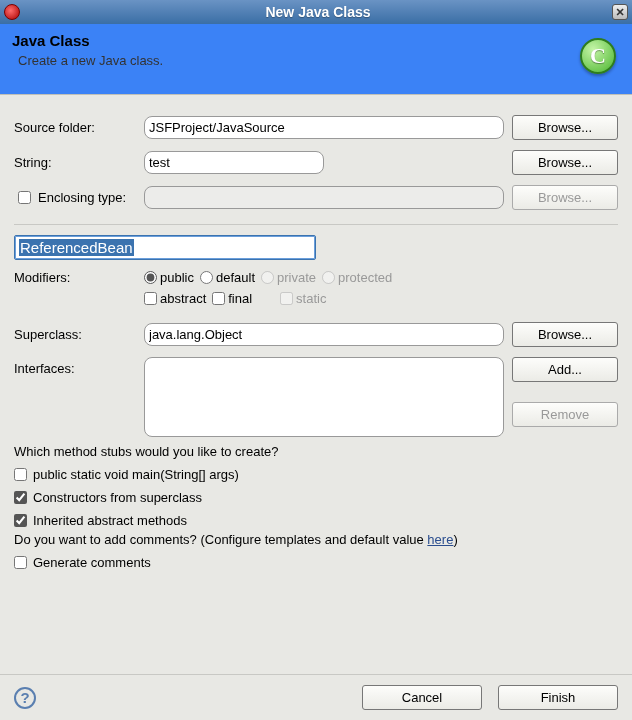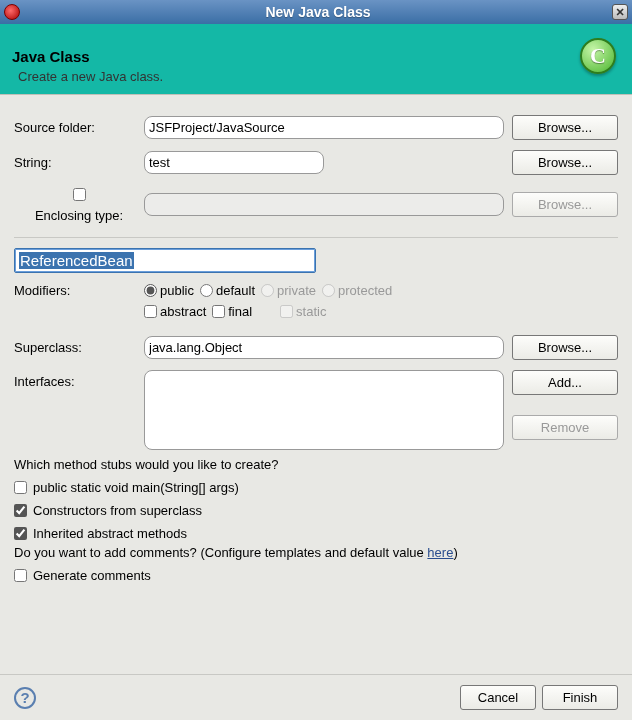--- a/index.html
+++ b/index.html
@@ -34,24 +34,24 @@
     width:16px; height:16px;
     display:flex; align-items:center; justify-content:center;
     background:linear-gradient(to bottom,#eee,#bbb);
     border:1px solid #555;
     border-radius:3px;
     font-size:11px;
     color:#333;
     cursor:pointer;
   }
   .header {
-    background: #14b8a6;
+    background: #3b82f6;
     display:flex;
     padding: 8px 12px 10px 12px;
-    align-items:flex-end;
+    align-items:flex-start;
     border-bottom:1px solid #c0c0b8;
   }
   .header .text {flex:1;}
   .header .text h3 {margin:0 0 4px 0; font-size:15px; font-weight:bold;}
   .header .text p {margin:0 0 0 6px; font-size:13px; color:#333;}
   .header .logo {
     width:52px; height:52px;
     position:relative;
   }
   .header .logo .circle {
@@ -143,22 +143,22 @@
     width:22px;height:22px;
     border:2px solid #5a7fb0;
     border-radius:50%;
     color:#5a7fb0;
     display:flex;align-items:center;justify-content:center;
     font-weight:bold;
     font-size:15px;
     cursor:pointer;
   }
   .footer .spacer{flex:1;}
-  .footer .btn{width:76px;margin-left:6px;}
-  .leftcb{display:flex;align-items:center;gap:4px;flex-direction:column;}
+  .footer .btn{width:120px;margin-left:16px;}
+  .leftcb{display:flex;align-items:center;gap:4px;}
 </style>
 </head>
 <body>
 
 <div class="titlebar">
   <div class="appicon"></div>
   <div class="title">New Java Class</div>
   <div class="closebtn">✕</div>
 </div>
 

